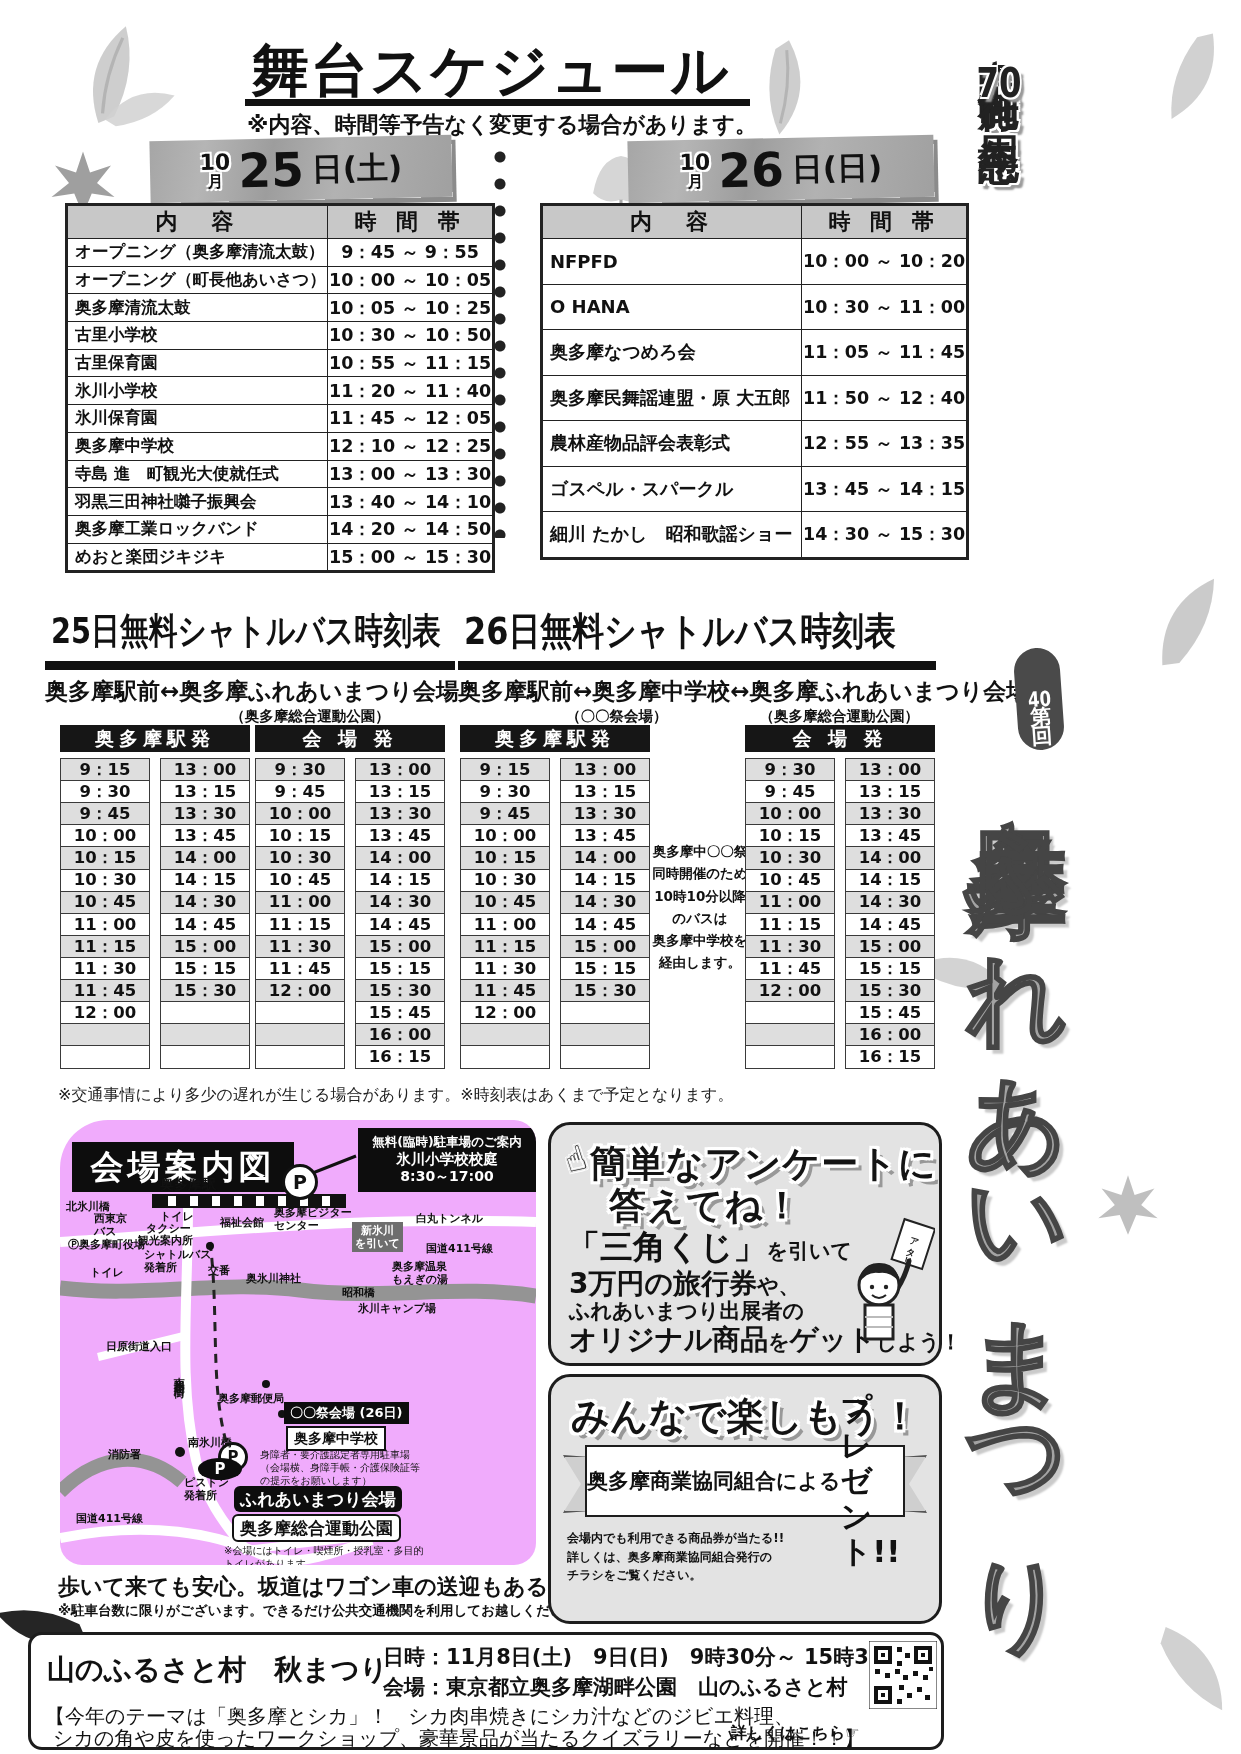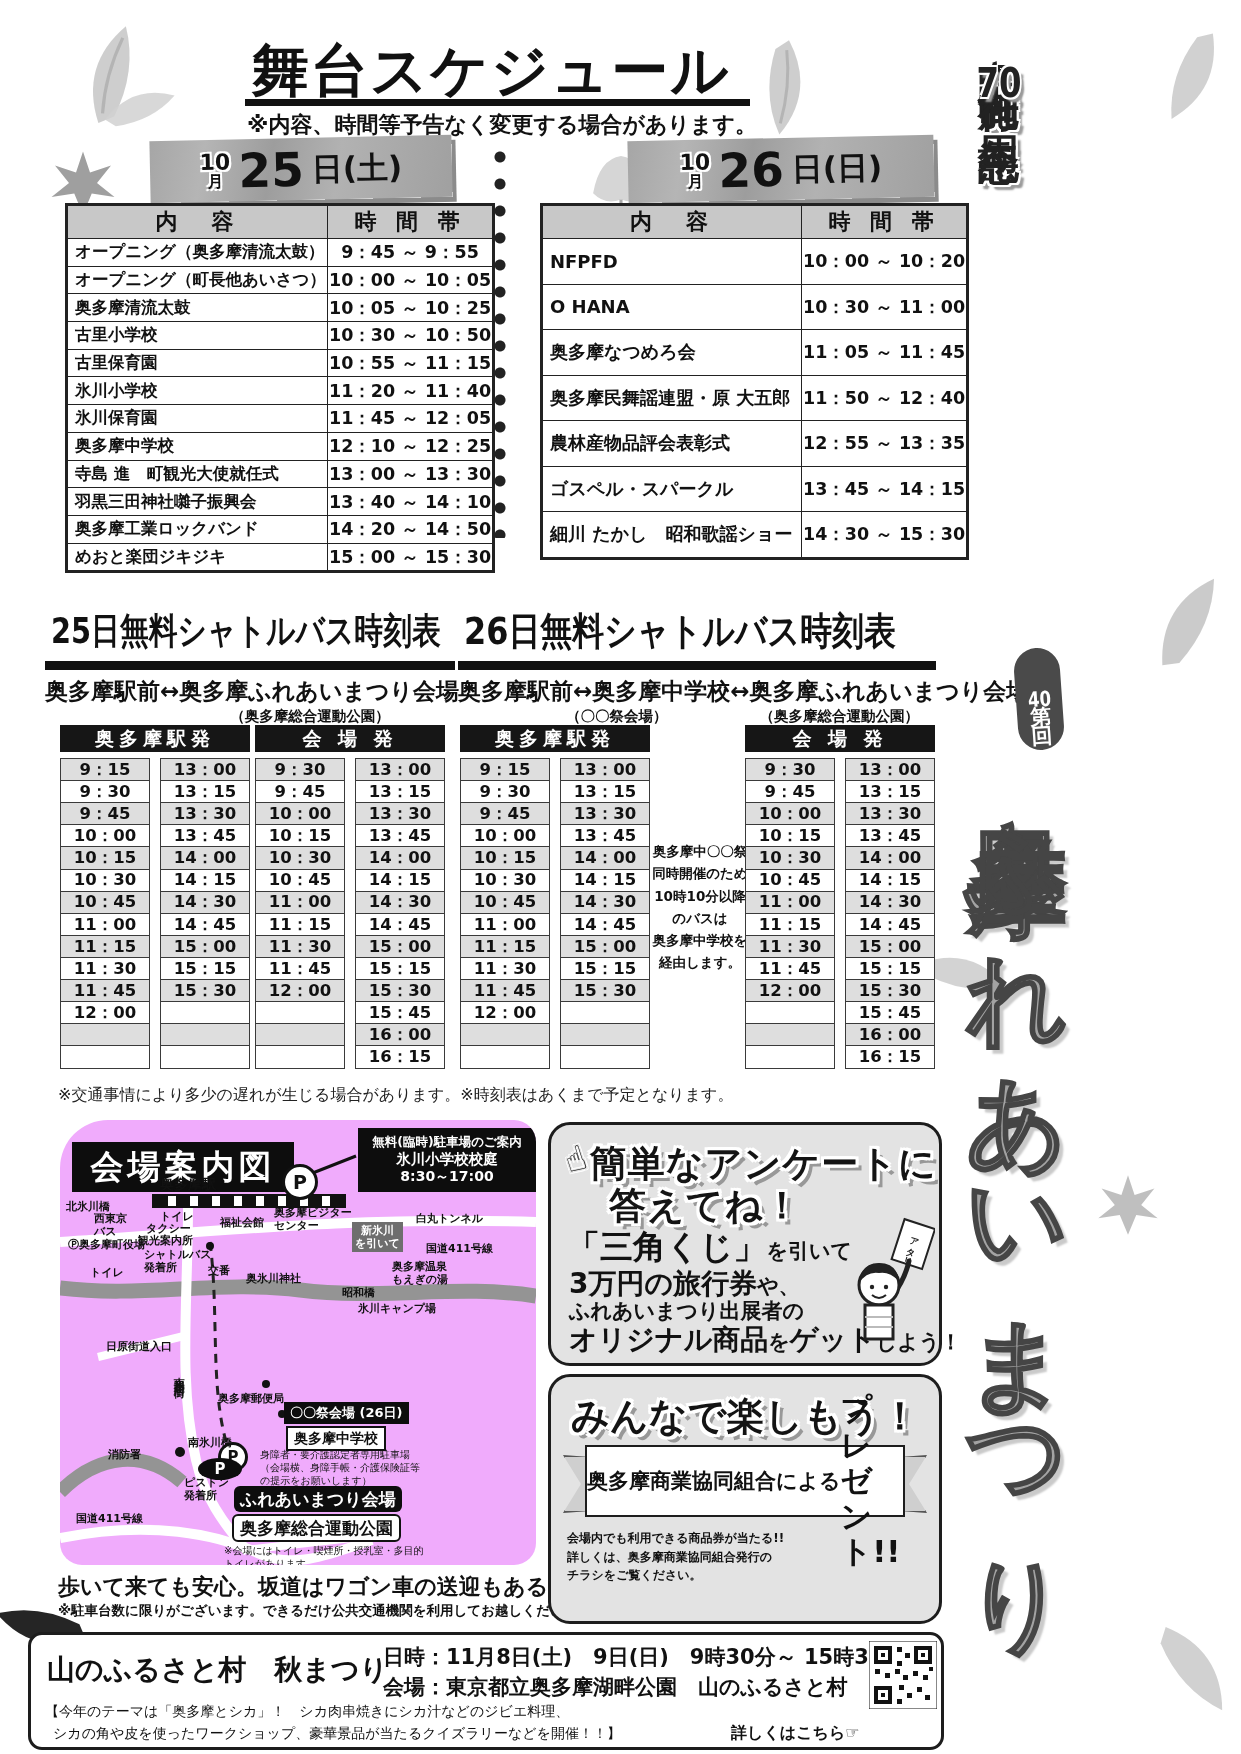--- a/index.html
+++ b/index.html
@@ -84,21 +84,21 @@
           display:flex;align-items:center;justify-content:center;line-height:1.15;z-index:2;}
   .rib1{font-size:21px;font-weight:700;white-space:nowrap;} .rib2{font-size:31px;font-weight:900;}
   .rib-tail{position:absolute;width:60px;height:54px;background:#cfcfcf;border:2px solid #555;z-index:1;}
   .rib-tail.left{clip-path:polygon(0 0,100% 8%,100% 92%,0 100%,28% 50%);}
   .rib-tail.right{clip-path:polygon(0 8%,100% 0,72% 50%,100% 100%,0 92%);}
   .p-body{font-size:12px;font-weight:700;line-height:1.55;white-space:nowrap;}
   
   .autumn{border:3.5px solid #1d1d1d;border-radius:14px;background:#fff;}
   .a-title{font-size:28px;font-weight:900;white-space:nowrap;}
   .a-info{font-size:21px;font-weight:700;white-space:nowrap;}
-  .a-theme{font-size:14px;font-weight:500;white-space:nowrap;}
+  .a-theme{font-size:20px;font-weight:500;white-space:nowrap;}
   .a-link{font-size:16px;font-weight:700;white-space:nowrap;}
   
   .v-text{writing-mode:vertical-rl;text-orientation:upright;line-height:1;}
   .tcy{text-combine-upright:all;}
   .anniv{font-size:41px;font-weight:900;color:#222;letter-spacing:3px;
          text-shadow:-2px -2px 0 #fff,2px -2px 0 #fff,-2px 2px 0 #fff,2px 2px 0 #fff,5px 5px 2px #9a9a9a;}
   .badge40{width:46px;height:102px;background:#4a4a4a;border-radius:23px;transform:rotate(-4deg);
            display:flex;align-items:center;justify-content:center;}
   .badge40 .v-text{color:#fff;font-size:21px;font-weight:900;}
   .big-title{font-size:100px;font-weight:900;color:#a3a3a3;letter-spacing:7px;

